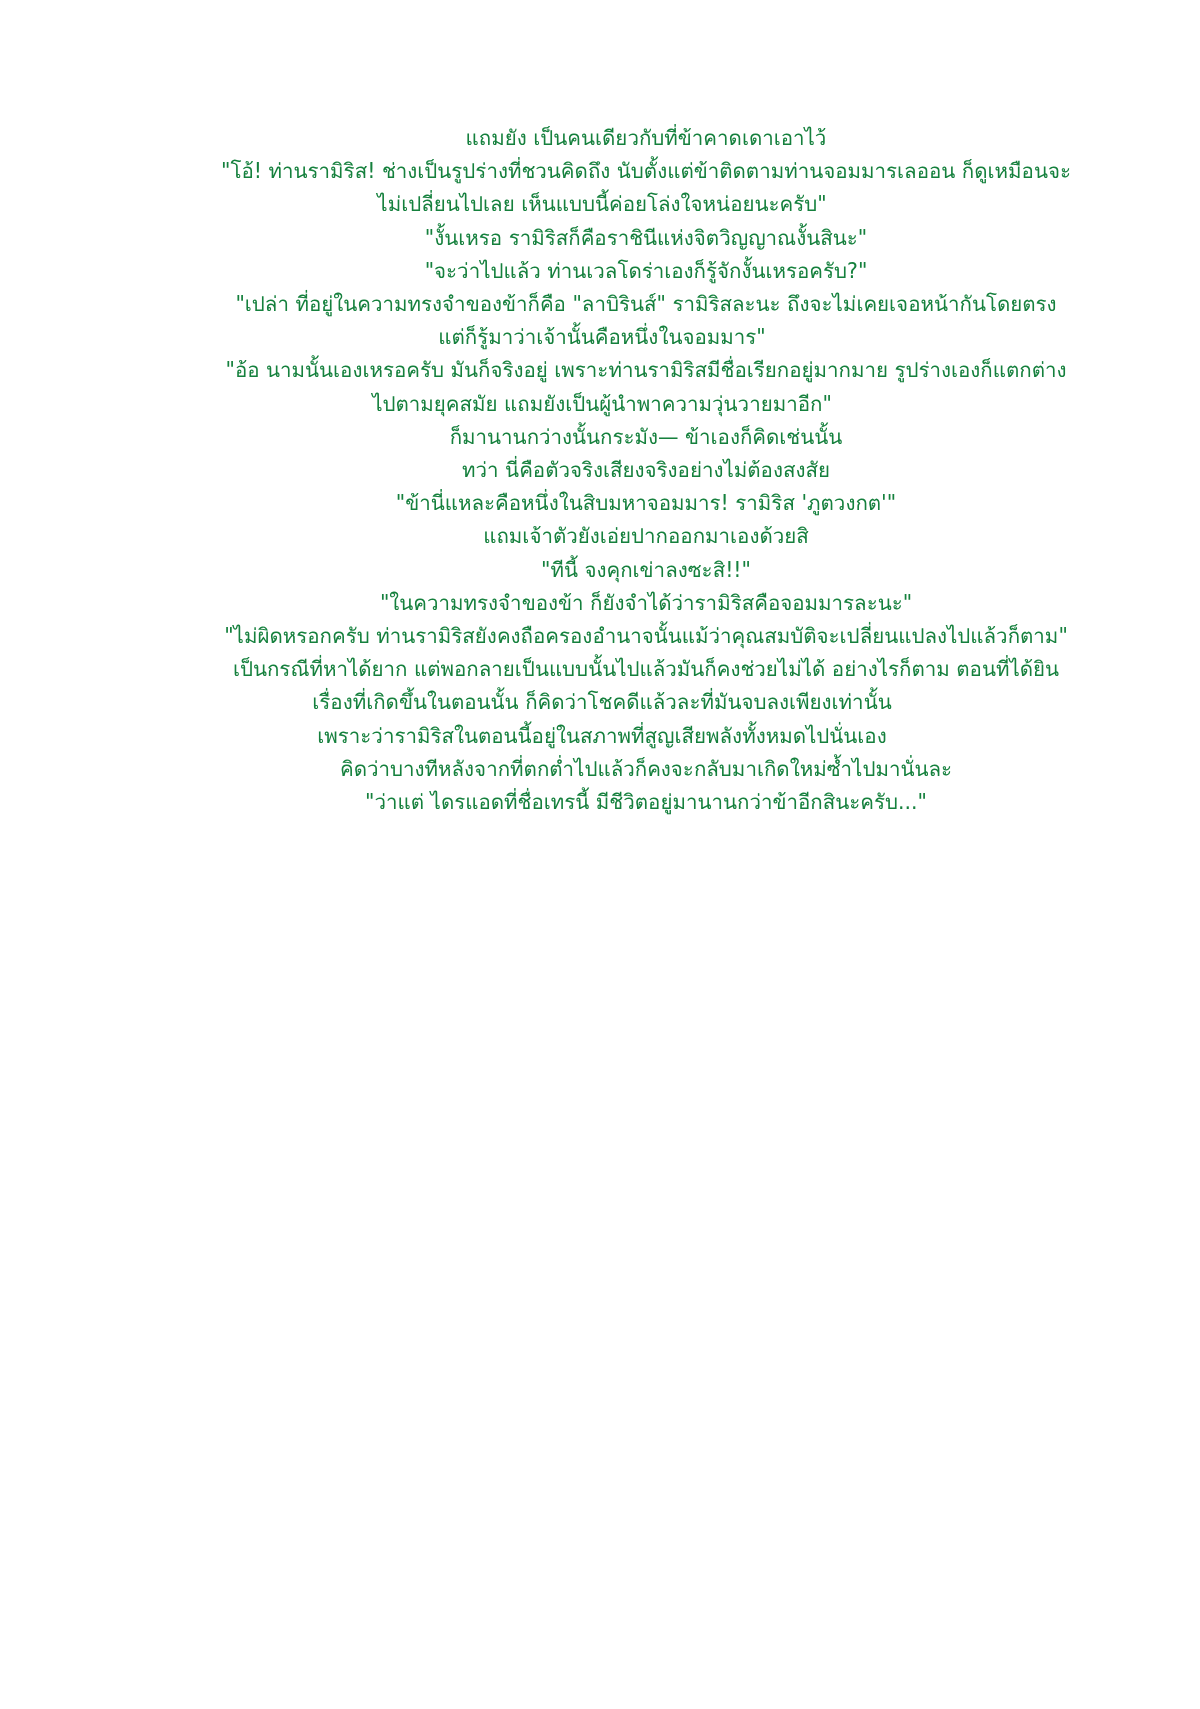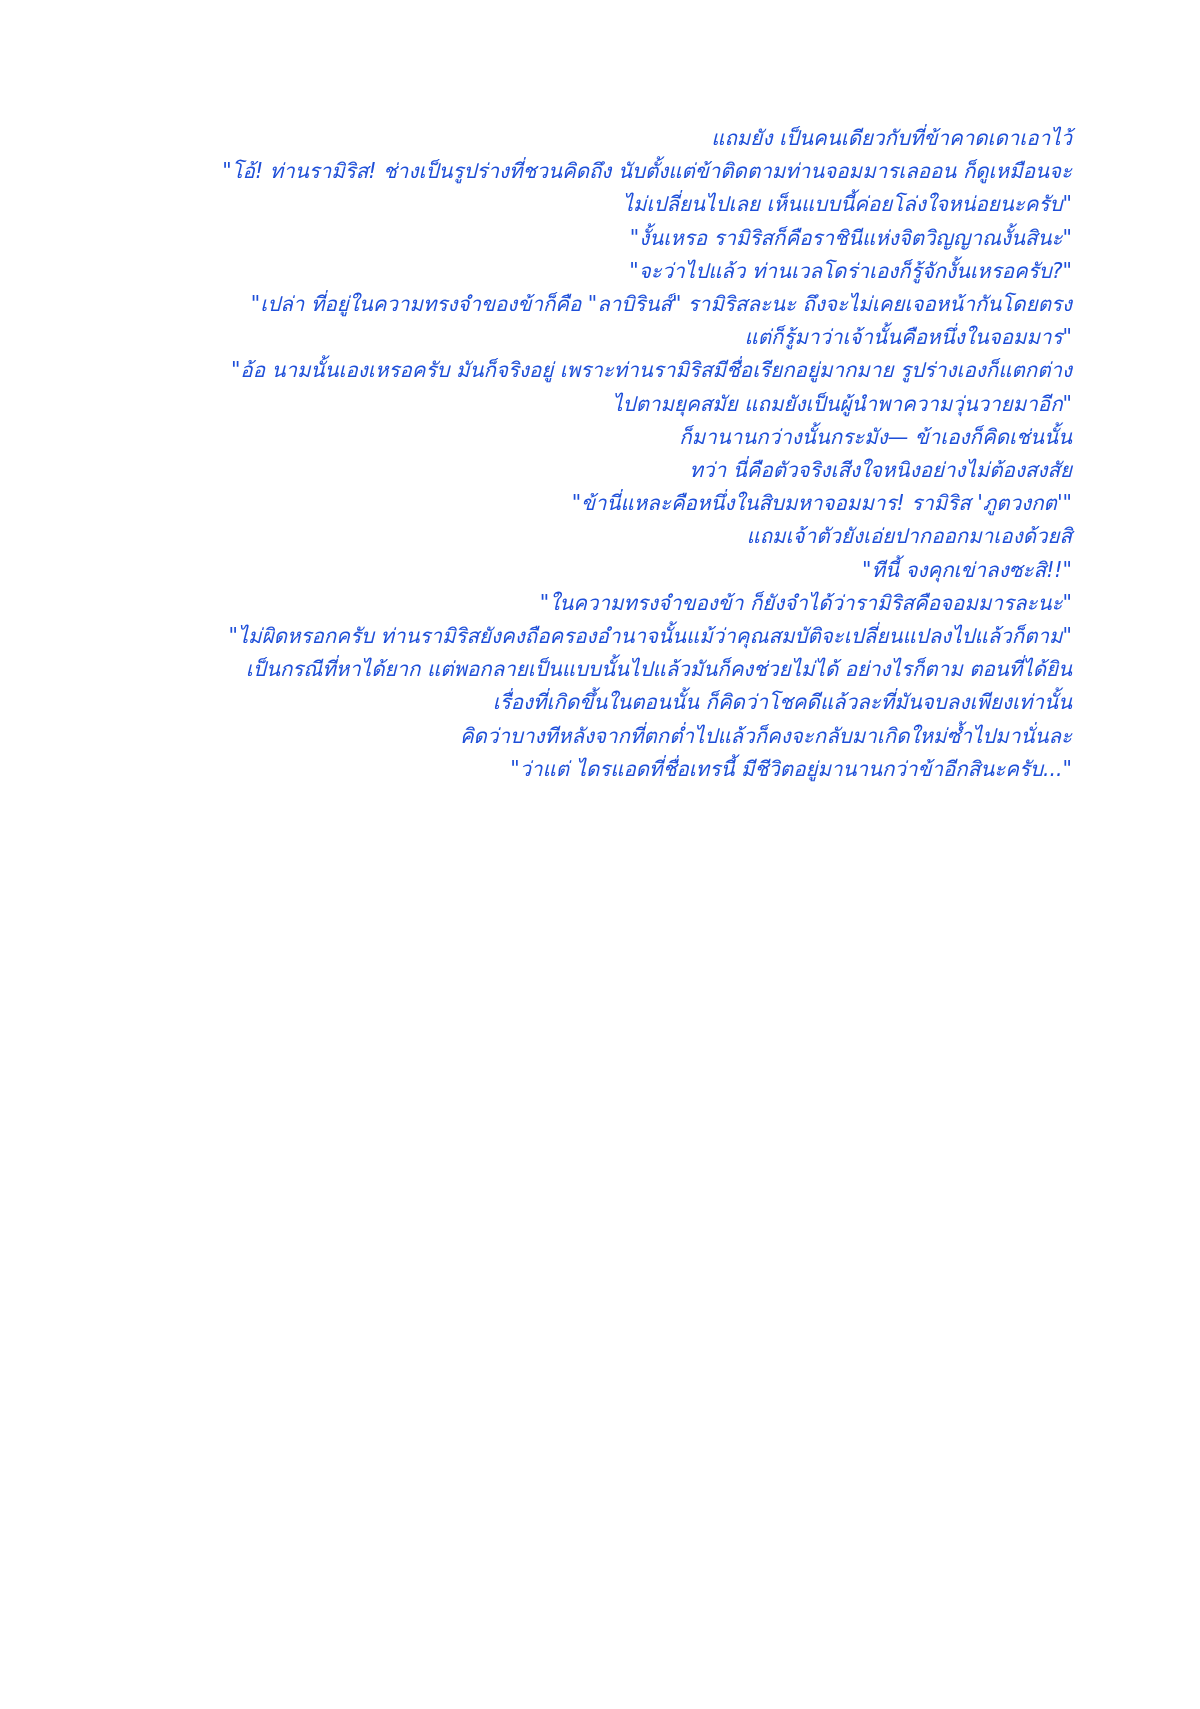--- a/index.html
+++ b/index.html
@@ -20,23 +20,22 @@
     background: #ffffff;
     box-sizing: border-box;
   }
   .text-body {
     position: absolute;
     left: 132px;
     top: 122px;
     width: 940px;
     font-size: 20.5px;
     line-height: 1.62;
-    text-align: right;
-    color: #1d4ed8;
-    font-style: italic;
+    text-align: center;
+    color: #15803d;
   }
   .para {
     margin: 0;
     text-indent: 88px;
     white-space: normal;
   }
   .para.no-indent {
     text-indent: 0;
   }
 </style>
@@ -45,23 +44,24 @@
 
 <div class="page">
   <div class="text-body">
     <p class="para">แถมยัง เป็นคนเดียวกับที่ข้าคาดเดาเอาไว้</p>
     <p class="para">"โอ้! ท่านรามิริส! ช่างเป็นรูปร่างที่ชวนคิดถึง นับตั้งแต่ข้าติดตามท่านจอมมารเลออน ก็ดูเหมือนจะไม่เปลี่ยนไปเลย เห็นแบบนี้ค่อยโล่งใจหน่อยนะครับ"</p>
     <p class="para">"งั้นเหรอ รามิริสก็คือราชินีแห่งจิตวิญญาณงั้นสินะ"</p>
     <p class="para">"จะว่าไปแล้ว ท่านเวลโดร่าเองก็รู้จักงั้นเหรอครับ?"</p>
     <p class="para">"เปล่า ที่อยู่ในความทรงจำของข้าก็คือ "ลาบิรินส์" รามิริสละนะ ถึงจะไม่เคยเจอหน้ากันโดยตรง แต่ก็รู้มาว่าเจ้านั้นคือหนึ่งในจอมมาร"</p>
     <p class="para">"อ้อ นามนั้นเองเหรอครับ มันก็จริงอยู่ เพราะท่านรามิริสมีชื่อเรียกอยู่มากมาย รูปร่างเองก็แตกต่างไปตามยุคสมัย แถมยังเป็นผู้นำพาความวุ่นวายมาอีก"</p>
     <p class="para">ก็มานานกว่างนั้นกระมัง— ข้าเองก็คิดเช่นนั้น</p>
-    <p class="para">ทว่า นี่คือตัวจริงเสีงใจหนิงอย่างไม่ต้องสงสัย</p>
+    <p class="para">ทว่า นี่คือตัวจริงเสียงจริงอย่างไม่ต้องสงสัย</p>
     <p class="para">"ข้านี่แหละคือหนึ่งในสิบมหาจอมมาร! รามิริส 'ภูตวงกต'"</p>
     <p class="para">แถมเจ้าตัวยังเอ่ยปากออกมาเองด้วยสิ</p>
     <p class="para">"ทีนี้ จงคุกเข่าลงซะสิ!!"</p>
     <p class="para">"ในความทรงจำของข้า ก็ยังจำได้ว่ารามิริสคือจอมมารละนะ"</p>
     <p class="para">"ไม่ผิดหรอกครับ ท่านรามิริสยังคงถือครองอำนาจนั้นแม้ว่าคุณสมบัติจะเปลี่ยนแปลงไปแล้วก็ตาม"</p>
     <p class="para">เป็นกรณีที่หาได้ยาก แต่พอกลายเป็นแบบนั้นไปแล้วมันก็คงช่วยไม่ได้ อย่างไรก็ตาม ตอนที่ได้ยินเรื่องที่เกิดขึ้นในตอนนั้น      ก็คิดว่าโชคดีแล้วละที่มันจบลงเพียงเท่านั้น</p>
+    <p class="para no-indent">เพราะว่ารามิริสในตอนนี้อยู่ในสภาพที่สูญเสียพลังทั้งหมดไปนั่นเอง</p>
     <p class="para">คิดว่าบางทีหลังจากที่ตกต่ำไปแล้วก็คงจะกลับมาเกิดใหม่ซ้ำไปมานั่นละ</p>
     <p class="para">"ว่าแต่ ไดรแอดที่ชื่อเทรนี้ มีชีวิตอยู่มานานกว่าข้าอีกสินะครับ..."</p>
   </div>
 </div>
 
 </body></html>

